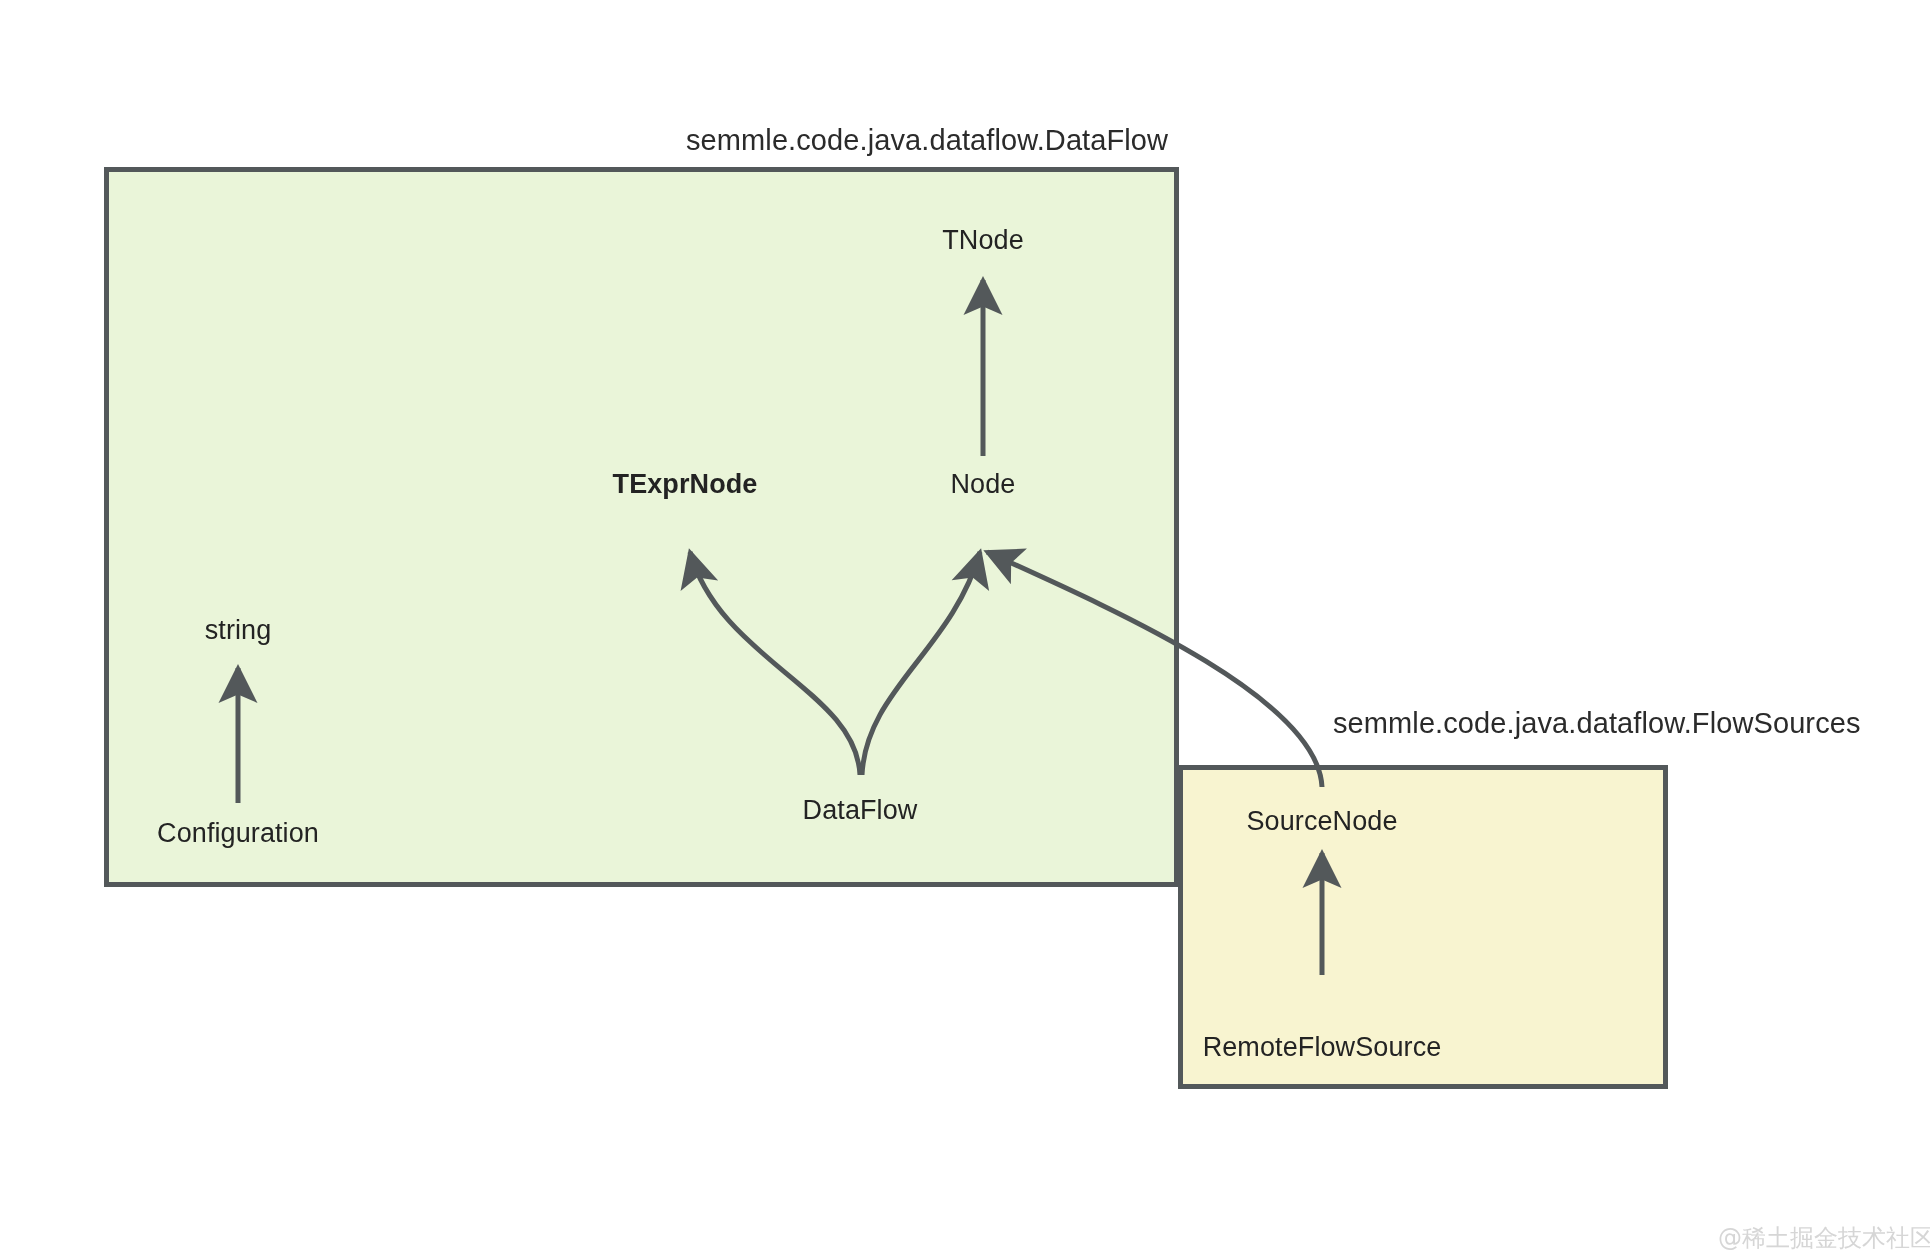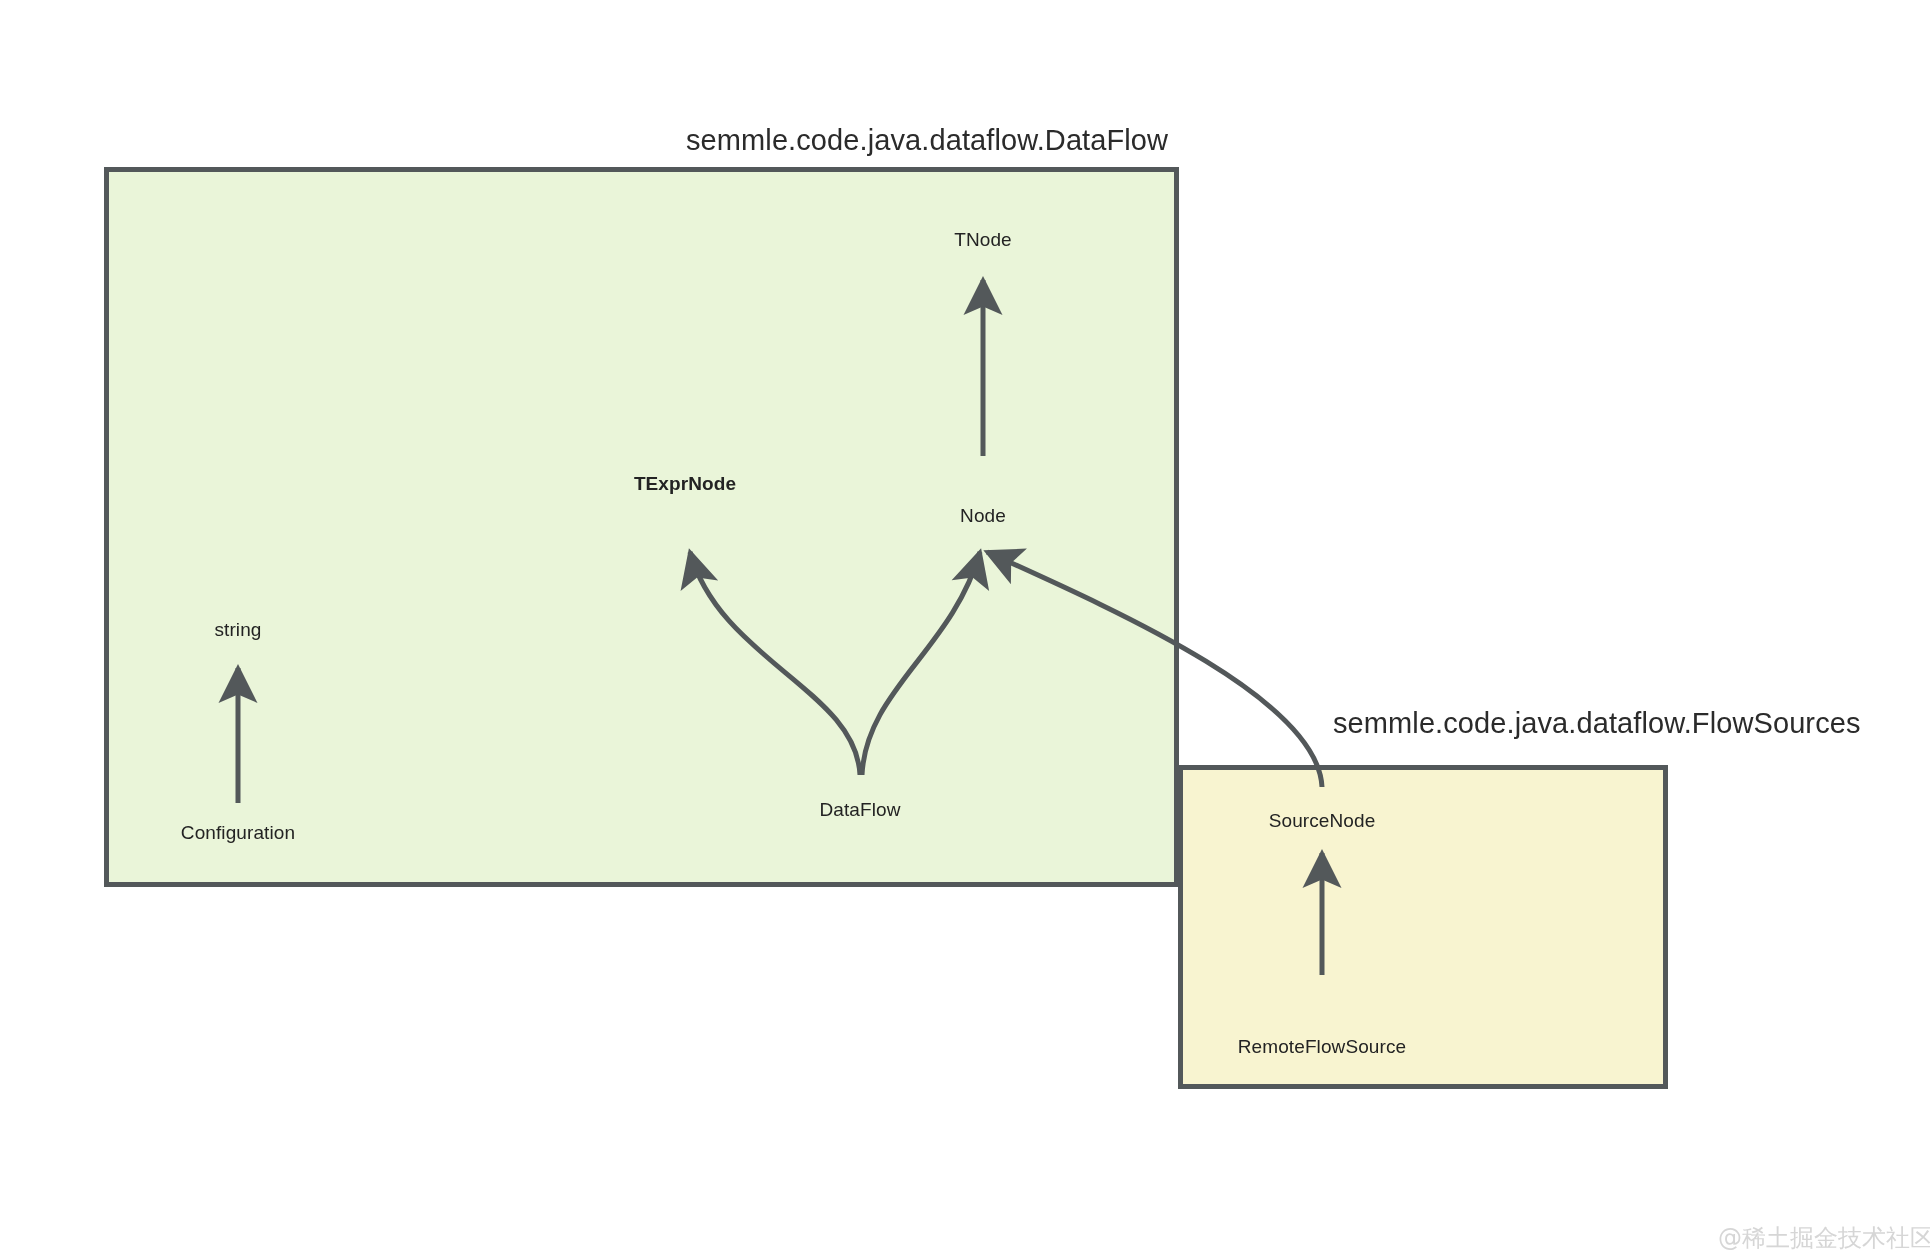--- a/index.html
+++ b/index.html
@@ -51,29 +51,29 @@
   #pkg-title-dataflow {
     left: 686px;
     top: 124px;
   }
   #pkg-title-flowsources {
     left: 1333px;
     top: 707px;
   }
   .node-label {
     position: absolute;
-    font-size: 19px;
+    font-size: 27px;
     color: #232323;
     white-space: nowrap;
     transform: translate(-50%, -50%);
     letter-spacing: 0.1px;
   }
   #node-tnode        { left: 983px;  top: 240px; }
   #node-texprnode    { left: 685px;  top: 484px; font-weight: bold; }
-  #node-node         { left: 983px;  top: 484px; margin-top: 32px; }
+  #node-node         { left: 983px;  top: 484px; }
   #node-string       { left: 238px;  top: 630px; }
   #node-configuration{ left: 238px;  top: 833px; text-align: right; }
   #node-exprnode     { left: 860px;  top: 810px; }
   #node-sourcenode   { left: 1322px; top: 821px; text-align: center; }
   #node-remoteflowsource { left: 1322px; top: 1003px; margin-top: 44px; }
   #edges {
     position: absolute;
     left: 0;
     top: 0;
     width: 1930px;

